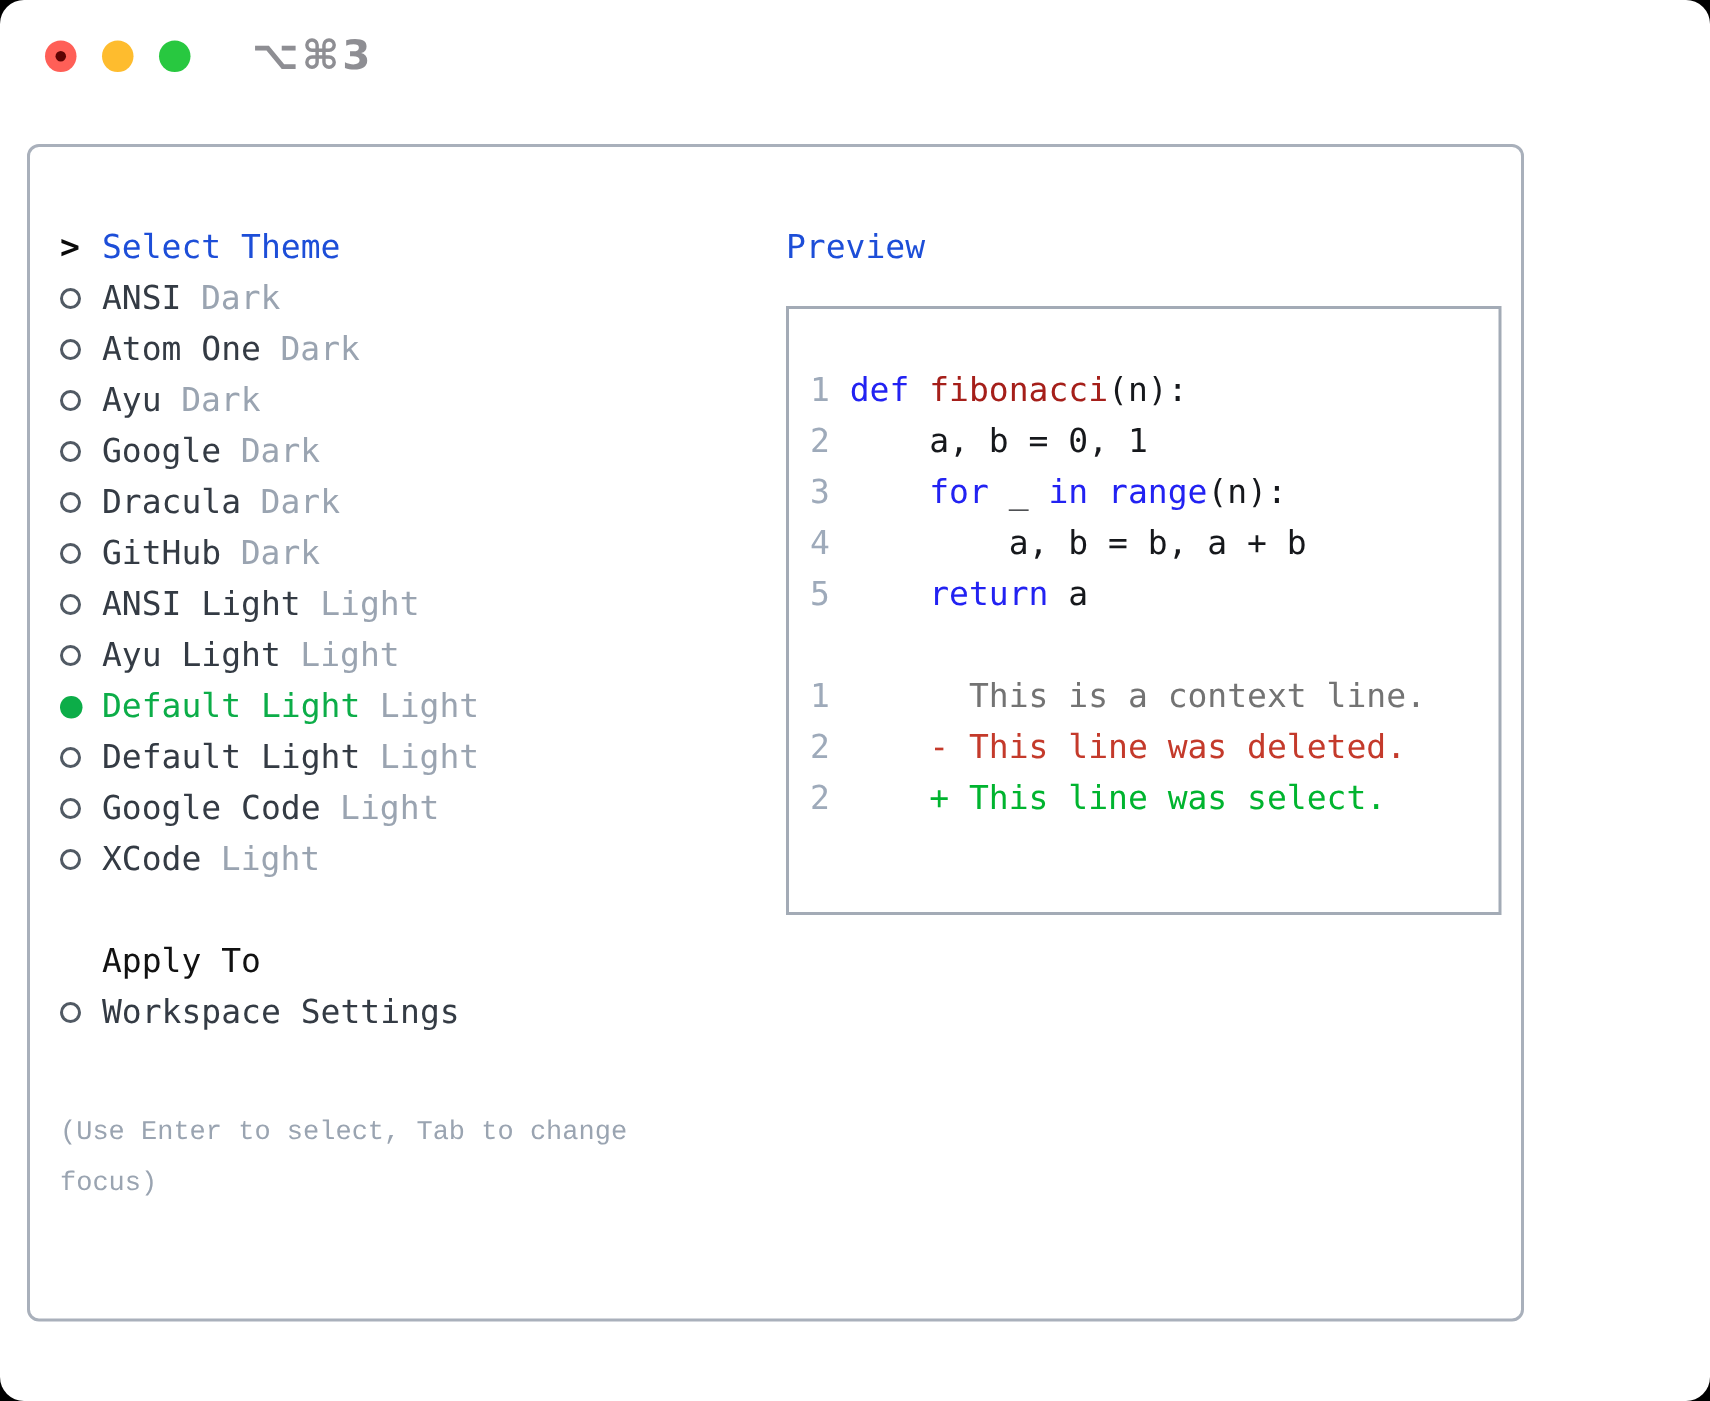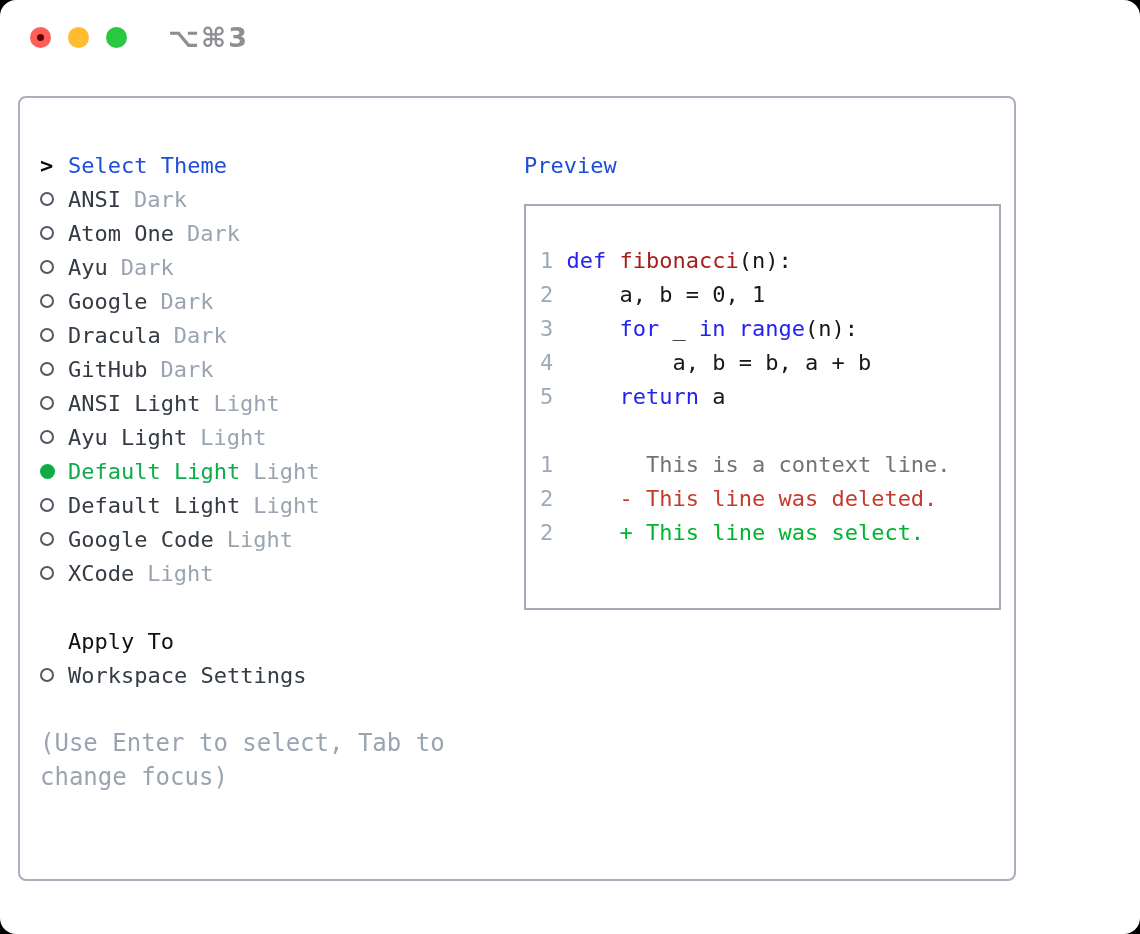--- a/index.html
+++ b/index.html
@@ -35,21 +35,21 @@
   .slot{width:28px;flex:none;display:flex;align-items:center;}
   .prompt{font-weight:700;color:#0a0a0a;}
   .hdr{font-weight:400;color:#1d4ed8;text-align:center;}
   .radio{width:14px;height:14px;border-radius:50%;border:2px solid #515a64;box-sizing:border-box;}
   .radio.sel{width:15px;height:15px;border:none;background:var(--green);}
   .t-name{color:var(--dark);}
   .t-name.sel{color:var(--green);}
   .t-variant{color:var(--muted);margin-left:13px;}
   .apply-label{color:#111;}
   .spacer{height:34px;}
-  .help{width:420px;font-size:24px;line-height:34px;color:var(--muted);margin-top:0;}
+  .help{width:420px;font-size:18px;line-height:34px;color:var(--muted);margin-top:12px;font-family:Liberation Mono, monospace;}
   
   .preview-box{
     margin-top:22px;width:477px;height:406px;box-sizing:border-box;
     border:2px solid #a3abb6;background:#fff;padding:38px 0 0 14px;overflow:hidden;
   }
   .cl{height:34px;font-size:22px;line-height:34px;white-space:pre;}
   .ln{color:var(--ln);}
   .kw{color:var(--kw);}
   .fn{color:var(--fn);}
   .pl{color:#16181c;}

